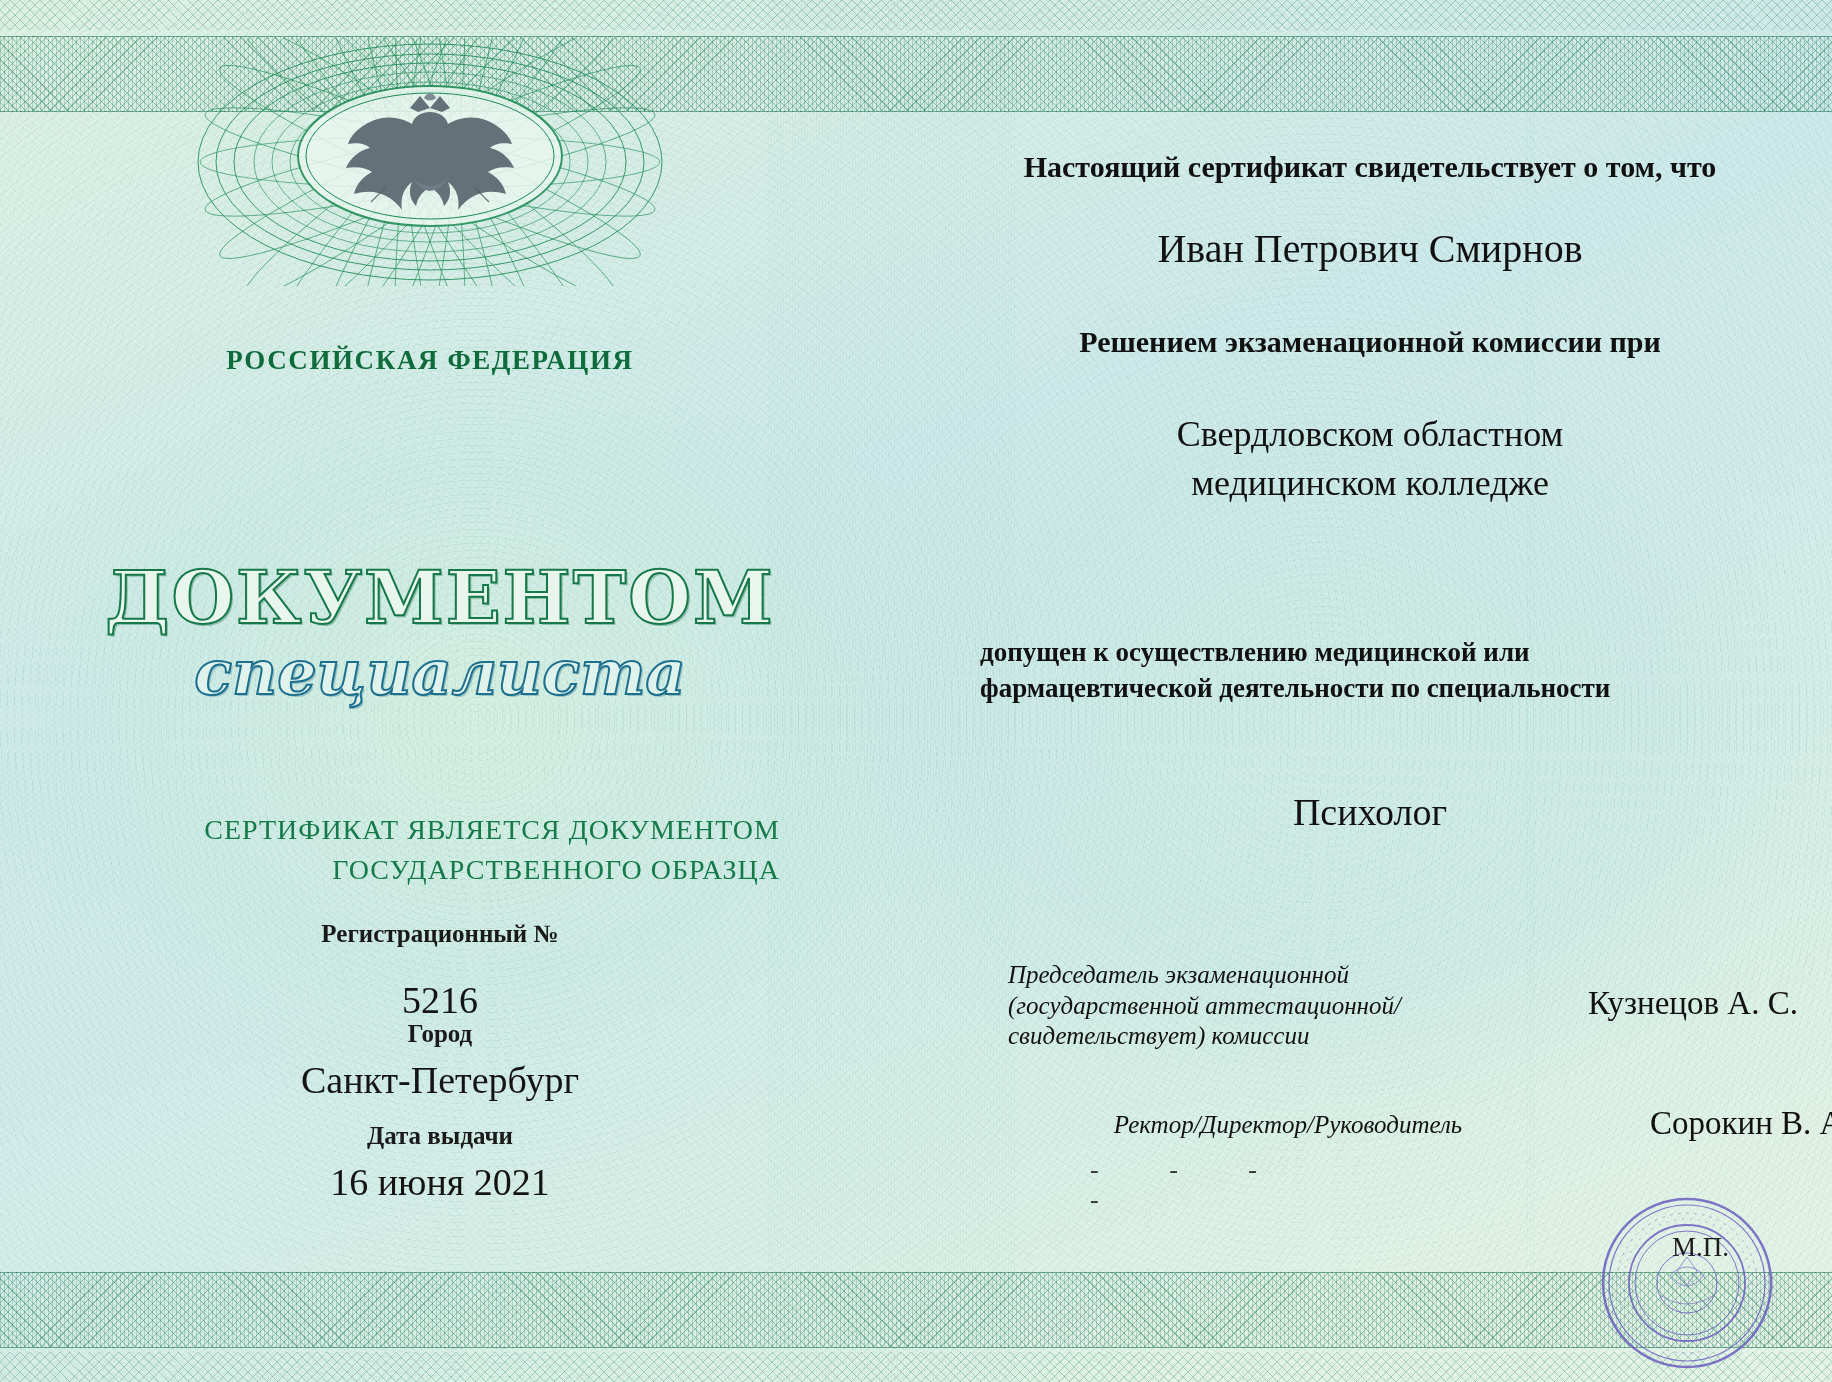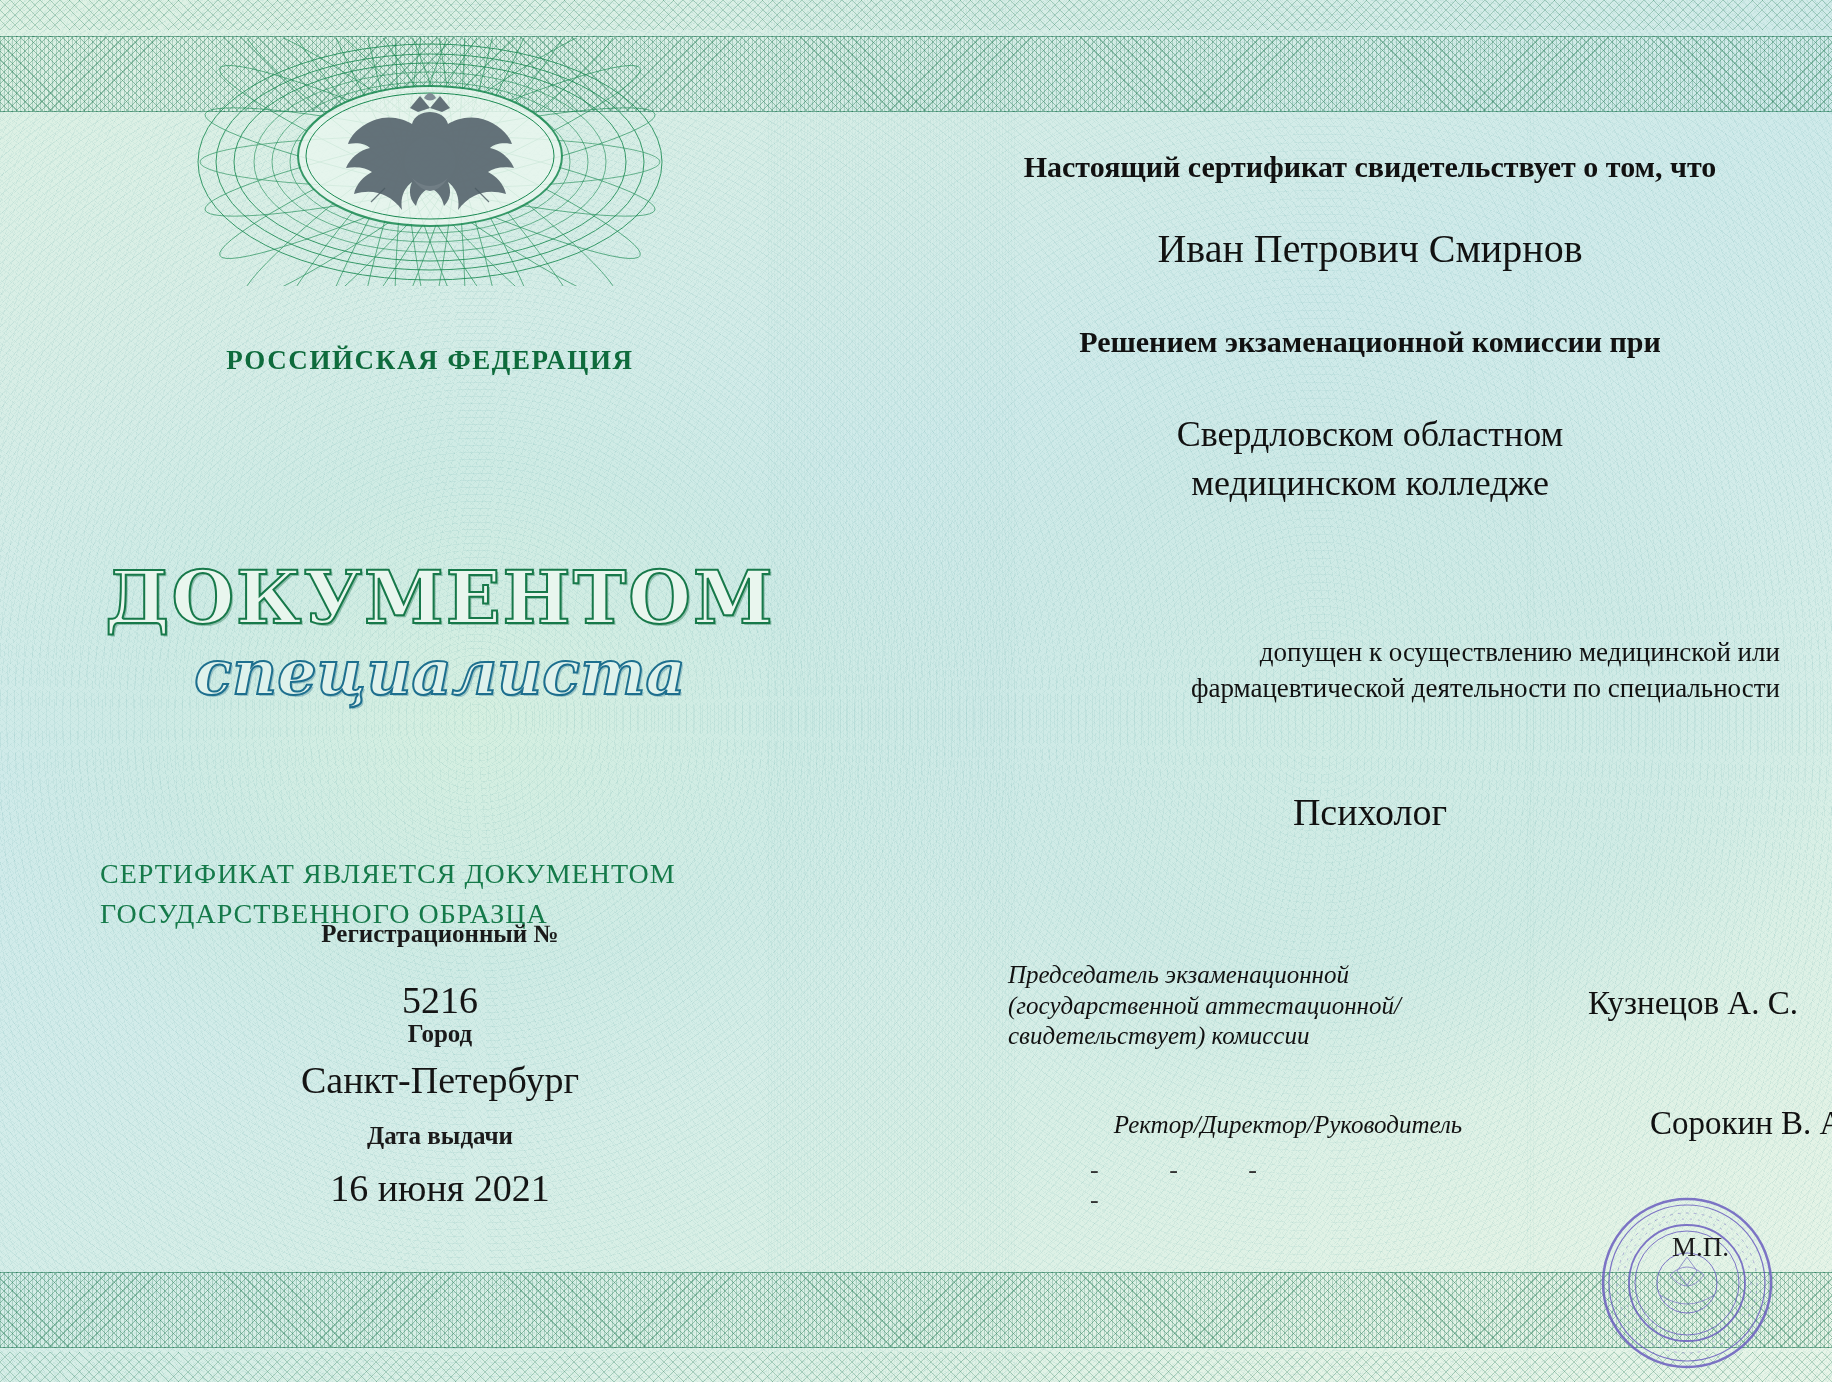--- a/index.html
+++ b/index.html
@@ -128,26 +128,25 @@
     -webkit-text-stroke: 2px #1d6f8e;
     text-shadow: 2px 2px 0 rgba(25,100,130,0.30);
     line-height: 1.05;
   }
 
   .state-doc {
     position: absolute;
     left: 100px;
     top: 810px;
     width: 680px;
-    text-align: left;
+    text-align: right;
     color: #157a4a;
     font-size: 28px;
     letter-spacing: 1px;
     line-height: 1.42;
-    margin-top: 44px;
   }
 
   .reg-label,
   .city-label,
   .date-label {
     position: absolute;
     width: 680px;
     left: 100px;
     text-align: center;
     font-size: 25px;
@@ -162,21 +161,21 @@
     left: 100px;
     text-align: center;
     font-size: 38px;
     color: #141414;
   }
   .reg-label  { top: 920px; }
   .reg-value  { top: 960px; margin-top: 18px; }
   .city-label { top: 1020px; }
   .city-value { top: 1058px; }
   .date-label { top: 1122px; }
-  .date-value { top: 1160px; margin-top: 6px; }
+  .date-value { top: 1160px; }
 
   
   .r { position: absolute; text-align: center; }
   .intro {
     left: 940px; top: 150px; width: 860px;
     font-size: 30px; font-weight: bold; color: #111;
   }
   .holder-name {
     left: 940px; top: 225px; width: 860px;
     font-size: 40px; color: #111;
@@ -184,22 +183,22 @@
   .by-decision {
     left: 940px; top: 325px; width: 860px;
     font-size: 30px; font-weight: bold; color: #111;
   }
   .institution {
     left: 960px; top: 410px; width: 820px;
     font-size: 36px; color: #111; line-height: 1.35;
   }
   .permit {
     left: 980px; top: 635px; width: 800px;
-    font-size: 27px; font-weight: normal; color: #111;
-    line-height: 1.32; text-align: right;
+    font-size: 27px; font-weight: bold; color: #111;
+    line-height: 1.32; text-align: left;
   }
   .speciality {
     left: 940px; top: 790px; width: 860px;
     font-size: 38px; color: #111;
   }
   .validity {
     left: 940px; top: 900px; width: 860px;
     font-size: 31px; font-weight: bold; color: #111;
   }
   .sig-role {

